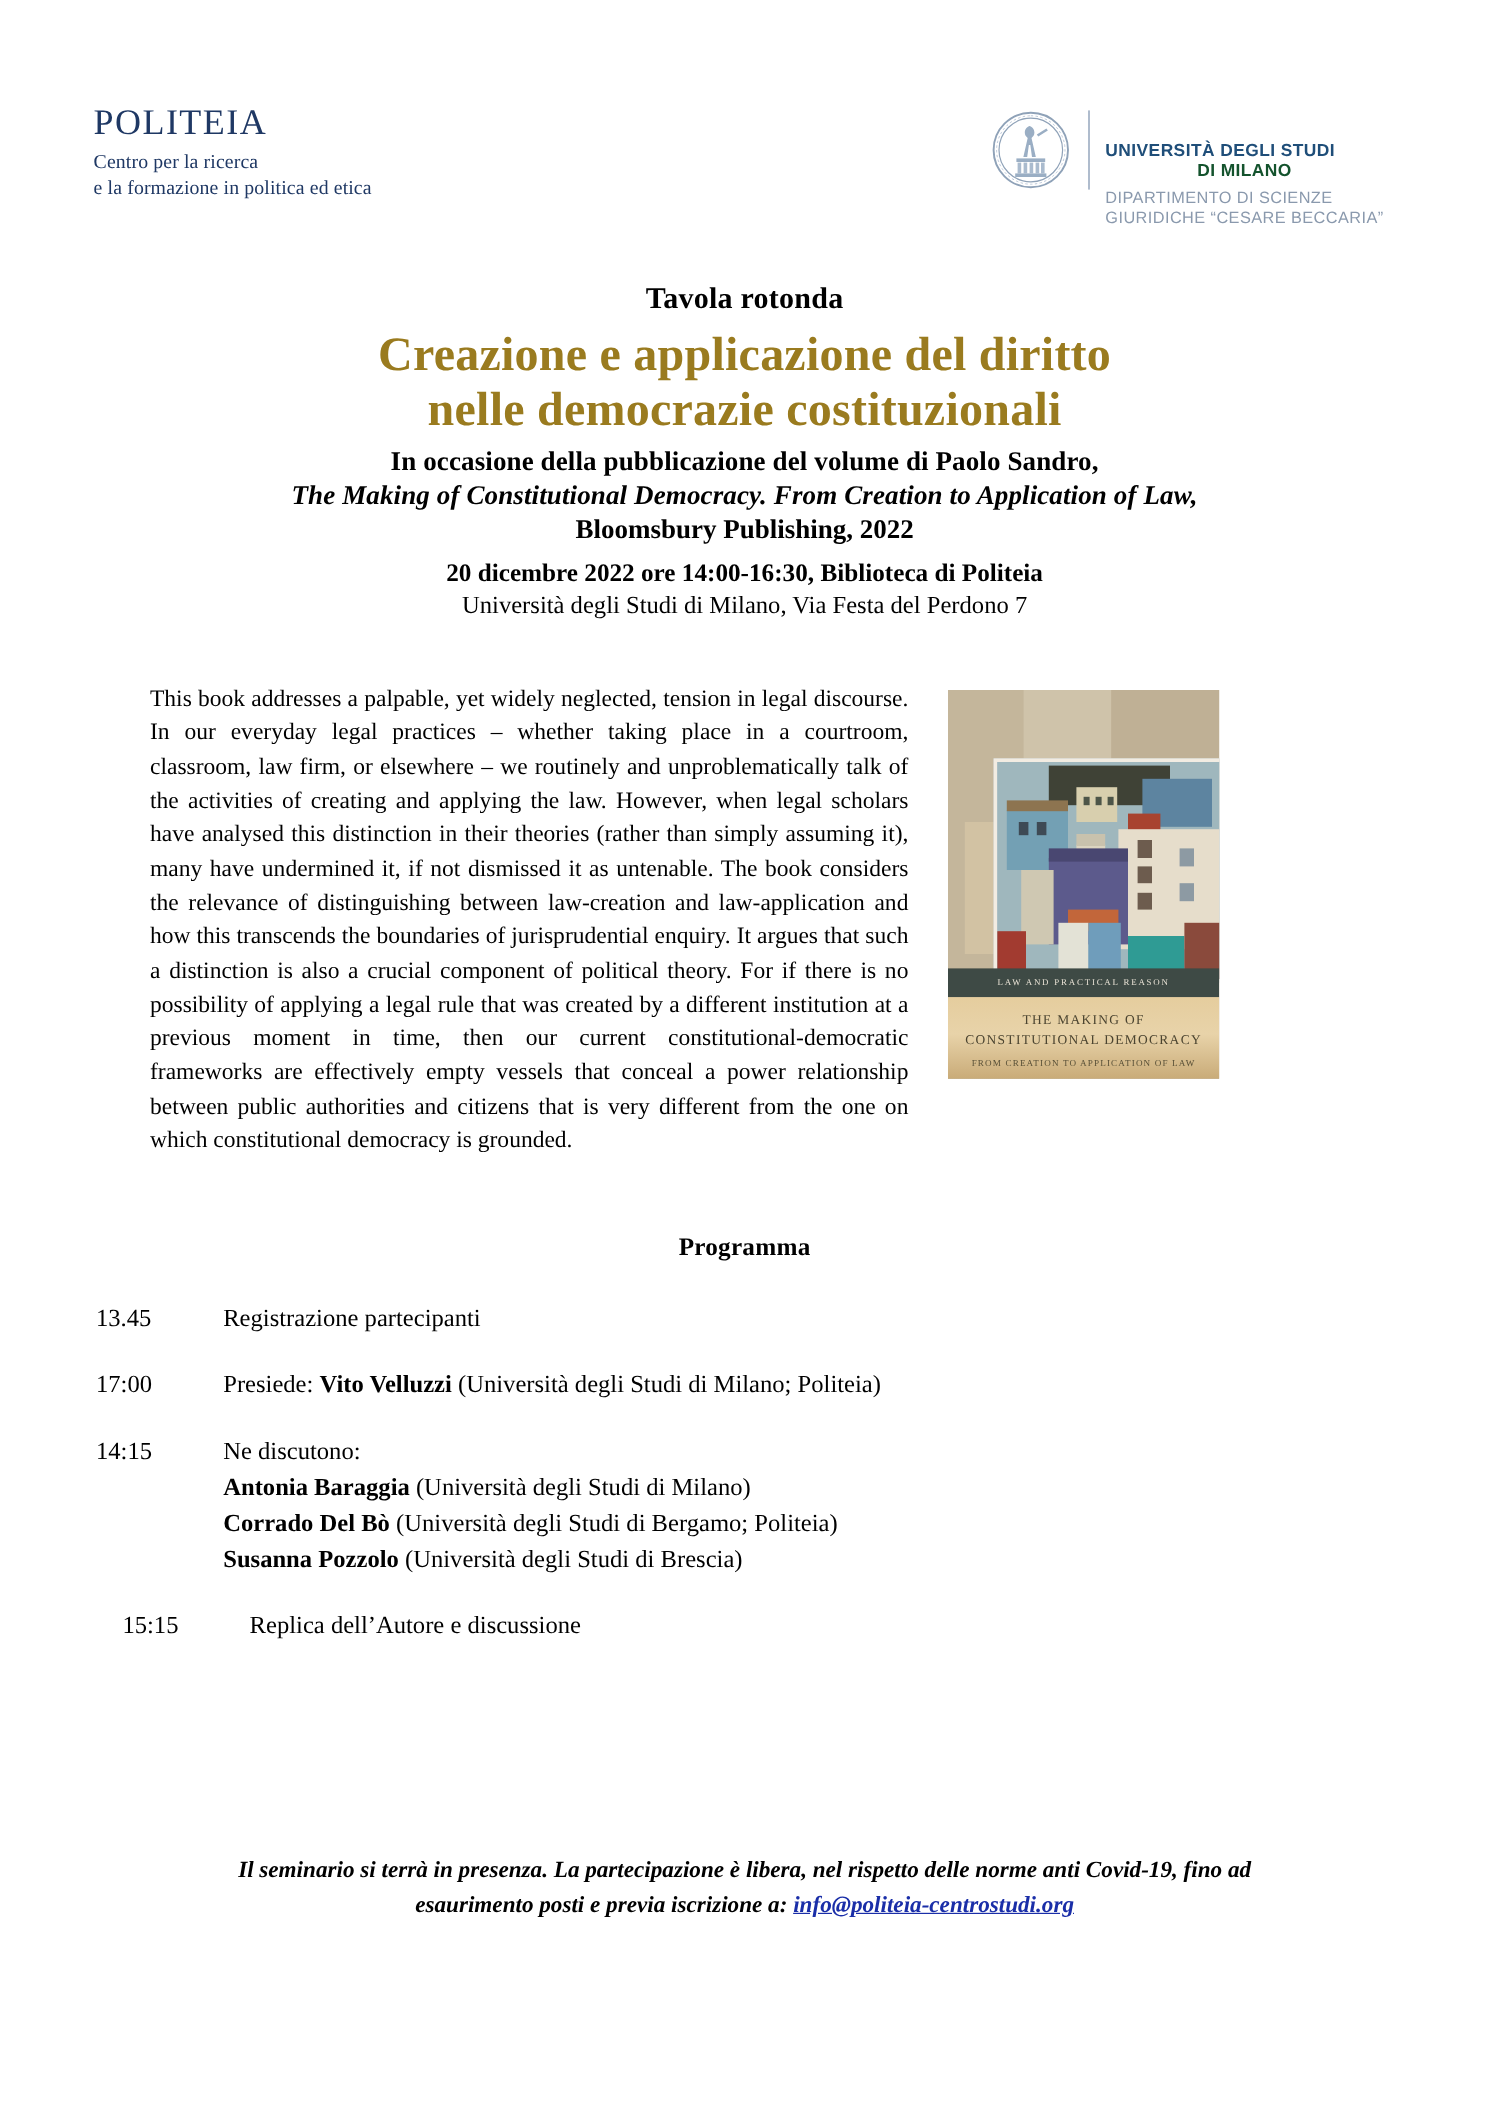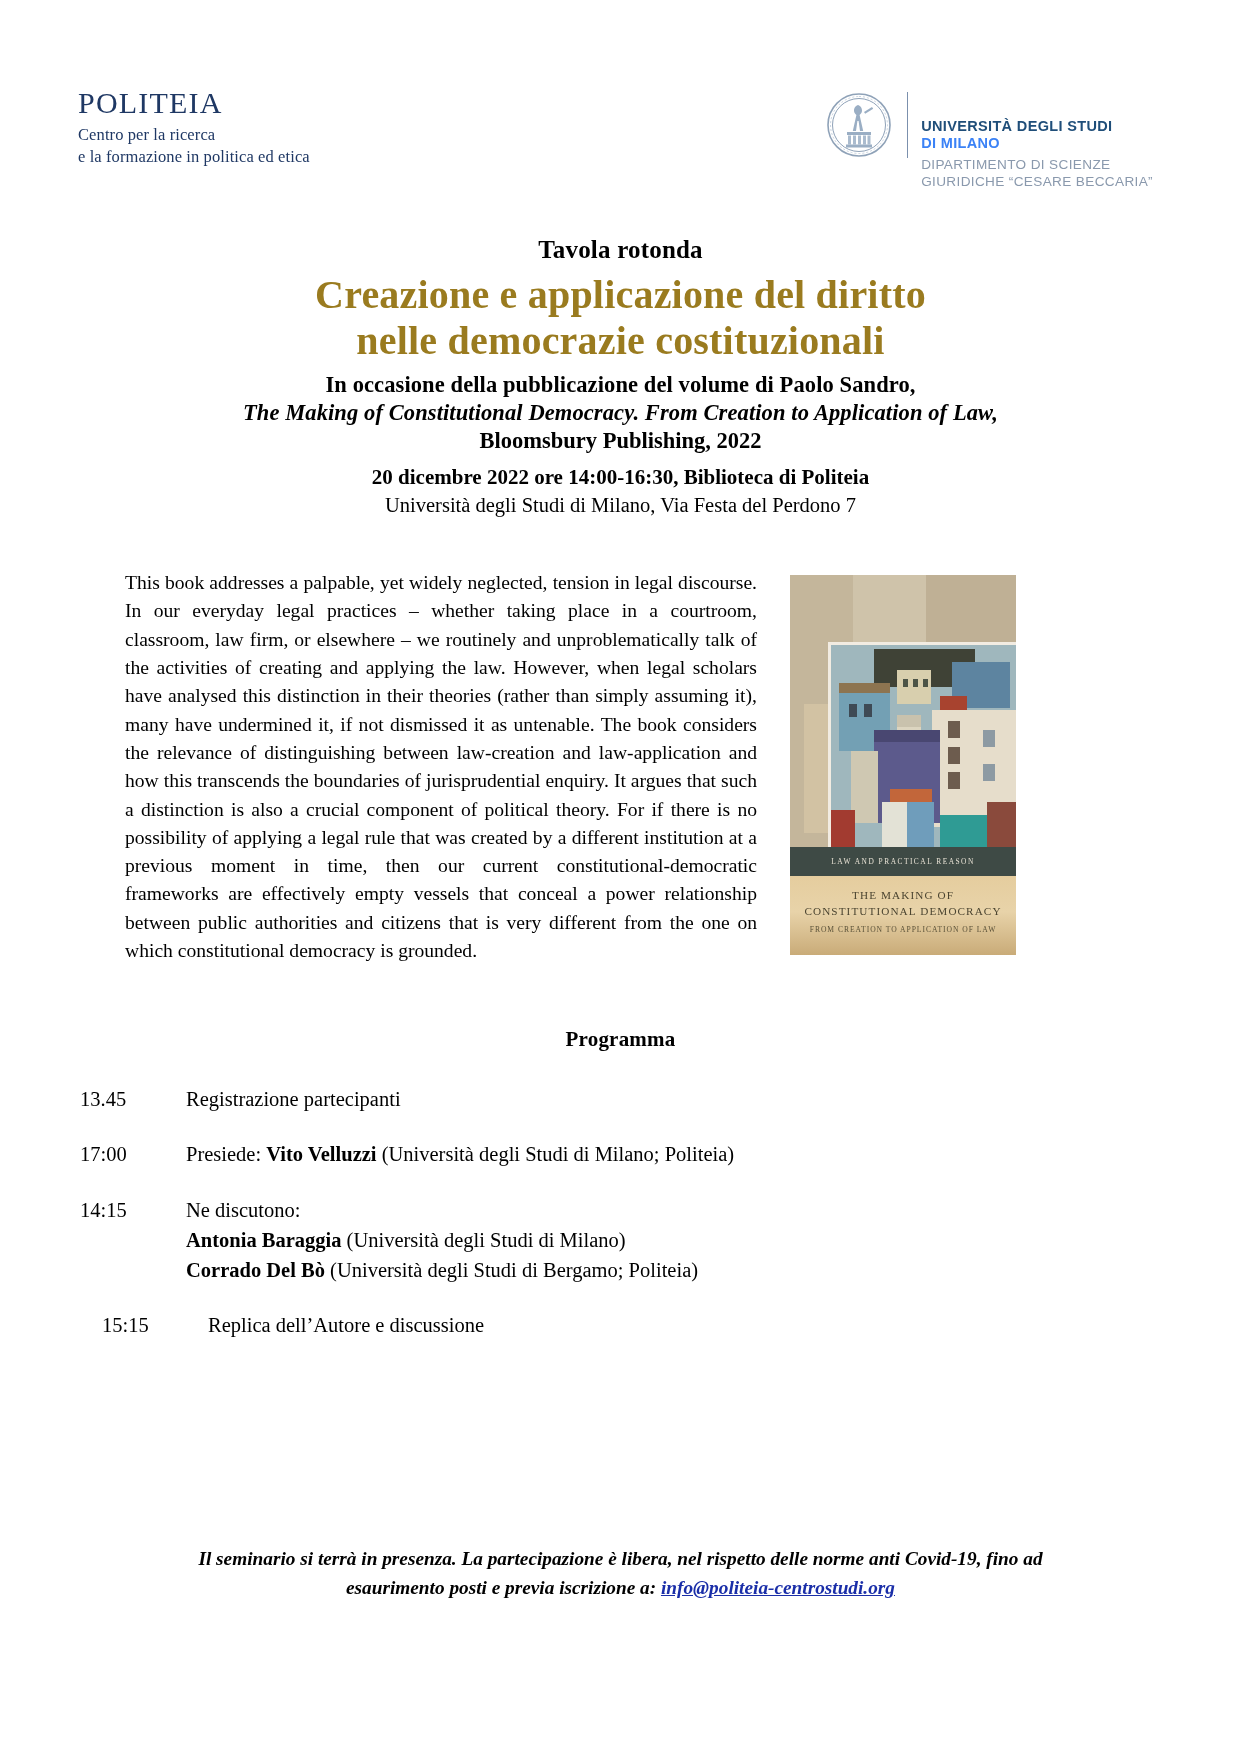--- a/index.html
+++ b/index.html
@@ -79,22 +79,23 @@
     font-size: 14.5px;
     font-weight: bold;
     color: #1f4e79;
     letter-spacing: 0.35px;
     margin-top: 24px;
   }
   .unimi-line2 {
     font-family: "Liberation Sans", "DejaVu Sans", sans-serif;
     font-size: 14.5px;
     font-weight: bold;
-    color: #3b82f6;
+    color: #14532d;
     letter-spacing: 0.35px;
+    text-align: center;
   }
   .unimi-dept {
     font-family: "Liberation Sans", "DejaVu Sans", sans-serif;
     font-size: 13.6px;
     color: #8a99ad;
     letter-spacing: 0.35px;
     margin-top: 5px;
     line-height: 1.22;
   }
 
@@ -158,21 +159,21 @@
     text-align: justify;
     margin-left: 3px;
   }
 
   .cover-wrap {
     margin-left: 33px;
     margin-top: 6px;
   }
   .cover {
     width: 226px;
-    height: 380px;
+    height: 324px;
     position: relative;
     overflow: hidden;
     background: #cdbfa4;
   }
 
   
   .cover-bg {
     position: absolute;
     inset: 0;
     background: linear-gradient(180deg,#c9bca1 0%, #c2b49a 40%, #bfae93 100%);
@@ -422,20 +423,23 @@
     <div class="sched-row">
       <div class="sched-time">14:15</div>
       <div class="sched-desc">
         <div>Ne discutono:</div>
         <div class="sched-sub">
           <b class="nm">Antonia Baraggia</b><span> (Università  degli  Studi di Milano)</span>
         </div>
         <div class="sched-sub">
           <b class="nm">Corrado  Del Bò</b><span> (Università  degli  Studi di Bergamo;  Politeia)</span>
         </div>
+        <div class="sched-sub">
+          <b class="nm">Susanna Pozzolo</b><span> (Università  degli  Studi di Brescia)</span>
+        </div>
       </div>
     </div>
 
     <div class="sched-row last">
       <div class="sched-time">15:15</div>
       <div class="sched-desc">Replica  dell’Autore  e discussione</div>
     </div>
   </div>
 
   <div class="footer">

